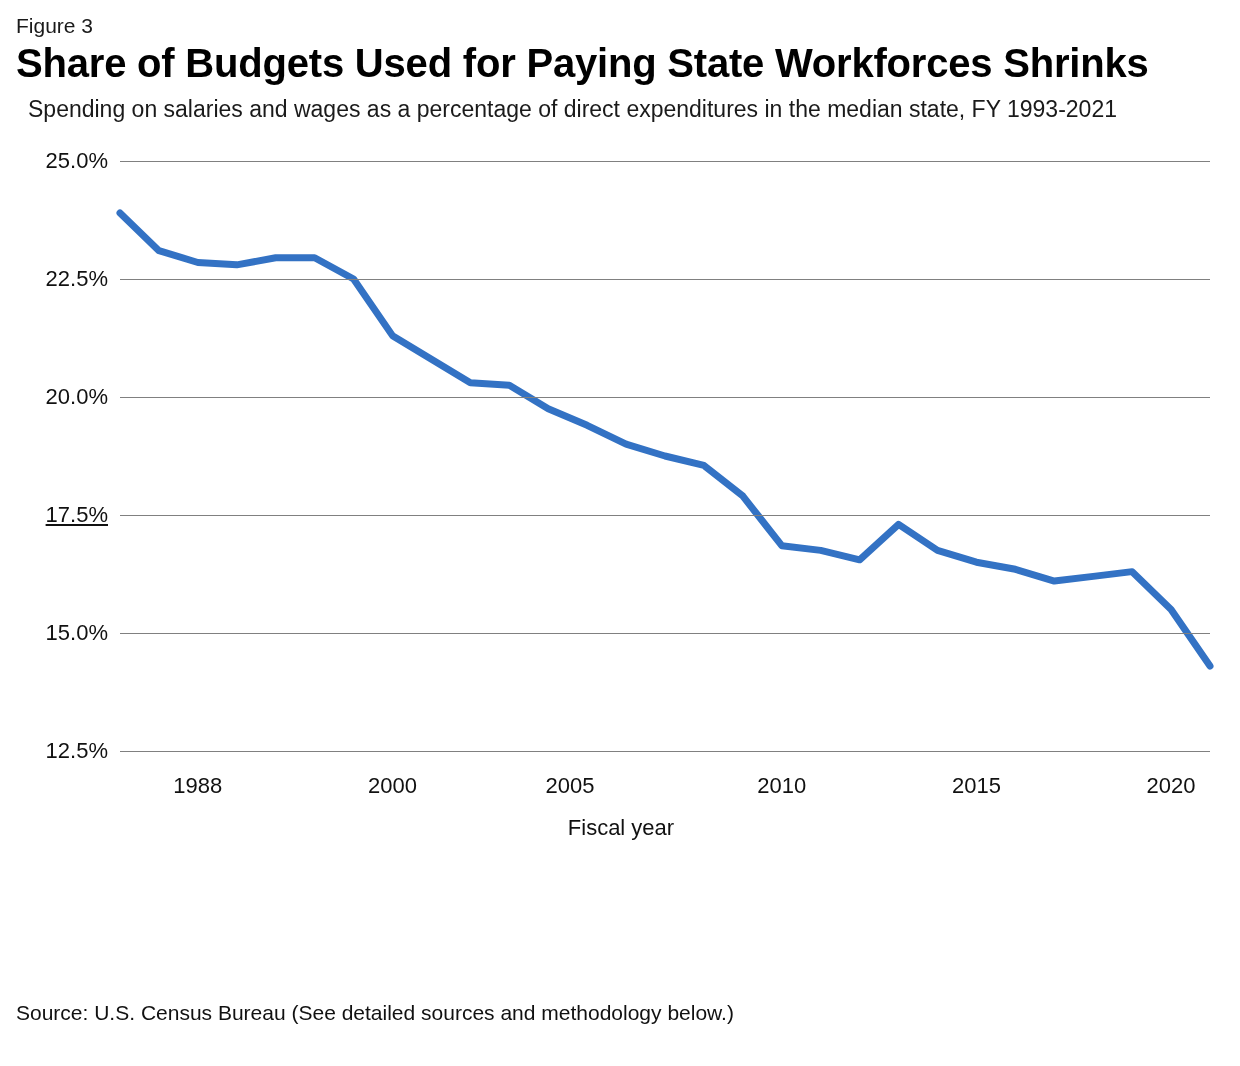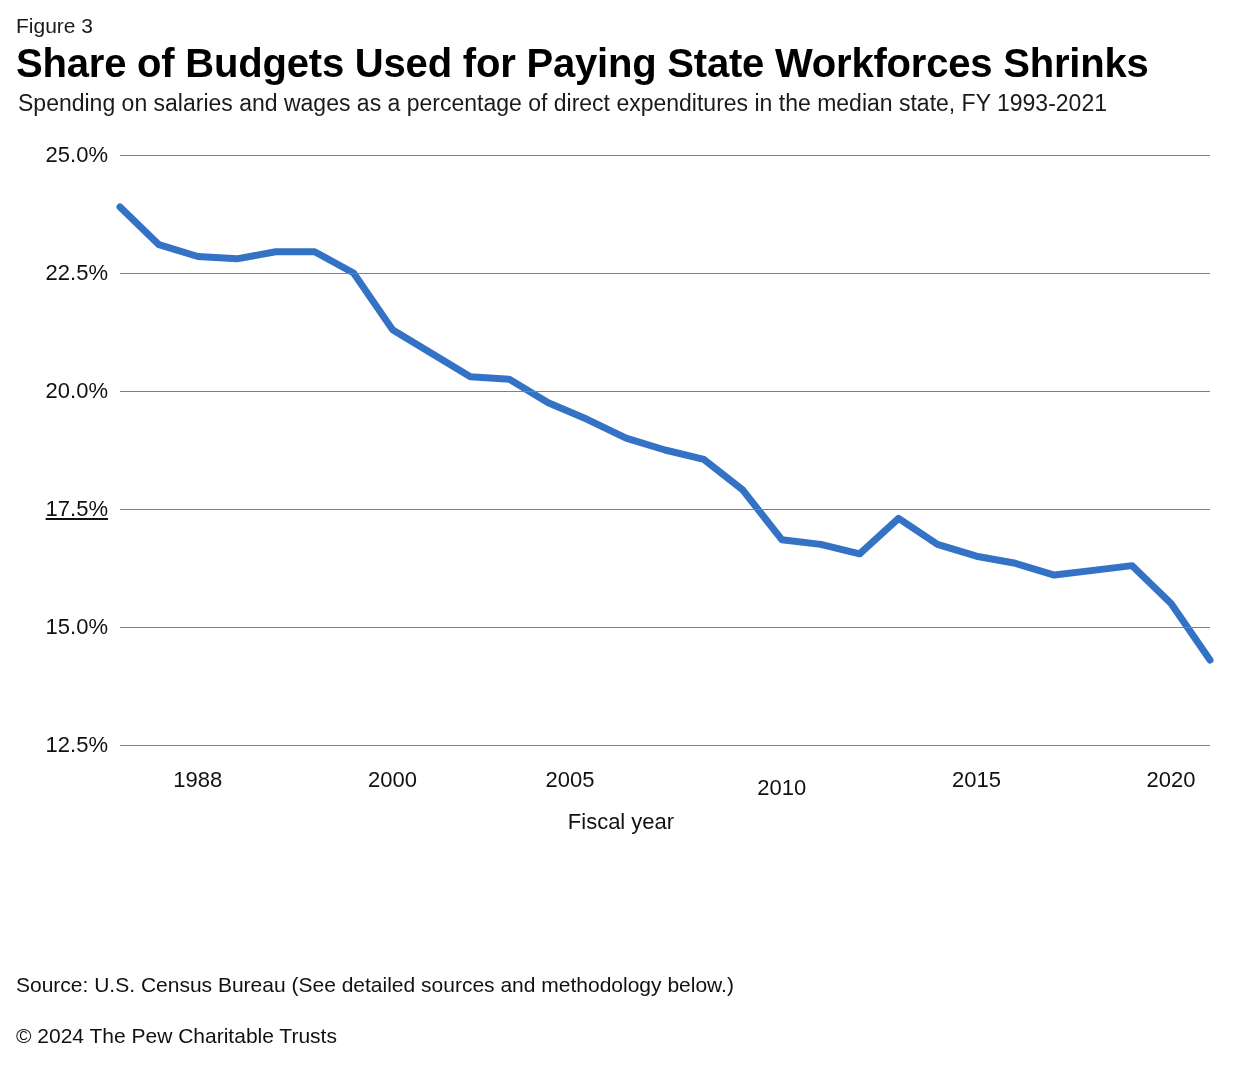--- a/index.html
+++ b/index.html
@@ -35,21 +35,21 @@
     font-weight: bold;
     color: #000000;
     margin: 0 0 6px 0;
     letter-spacing: -0.2px;
   }
   .fig-subtitle {
     font-size: 23px;
     line-height: 31px;
     color: #1a1a1a;
     font-weight: 400;
-    margin: 2px;
+    margin: 12px;
     max-width: 1140px;
   }
   .chart-area {
     position: relative;
     width: 1210px;
     height: 700px;
     margin-top: 18px;
   }
   .plot {
     position: absolute;
@@ -141,25 +141,24 @@
         <div class="ytick" style="top: 490px;">15.0%</div>
         <div class="ytick" style="top: 372px; text-decoration: underline;">17.5%</div>
         <div class="ytick" style="top: 254px;">20.0%</div>
         <div class="ytick" style="top: 136px;">22.5%</div>
         <div class="ytick" style="top: 18px;">25.0%</div>
       </div>
     <div id="xticks">
         <div class="xtick" style="left: 181.857px; top: 630px;">1988</div>
         <div class="xtick" style="left: 376.5px; top: 630px;">2000</div>
         <div class="xtick" style="left: 548px; top: 630px; margin-left: 6px;">2005</div>
-        <div class="xtick" style="left: 765.786px; top: 630px; margin-top: 8px;">2010</div>
+        <div class="xtick" style="left: 765.786px; top: 630px;">2010</div>
         <div class="xtick" style="left: 960.429px; top: 630px;">2015</div>
         <div class="xtick" style="left: 1155.07px; top: 630px;">2020</div>
       </div>
     <div class="xaxis-label">Fiscal year</div>
   </div>
 
   <div class="footer">
     <div class="source">Source: U.S. Census Bureau (See detailed sources and methodology below.)</div>
-    <div class="copyright">© 2024 The Pew Charitable Trusts</div>
   </div>
 
 </div>
 
 </body></html>

